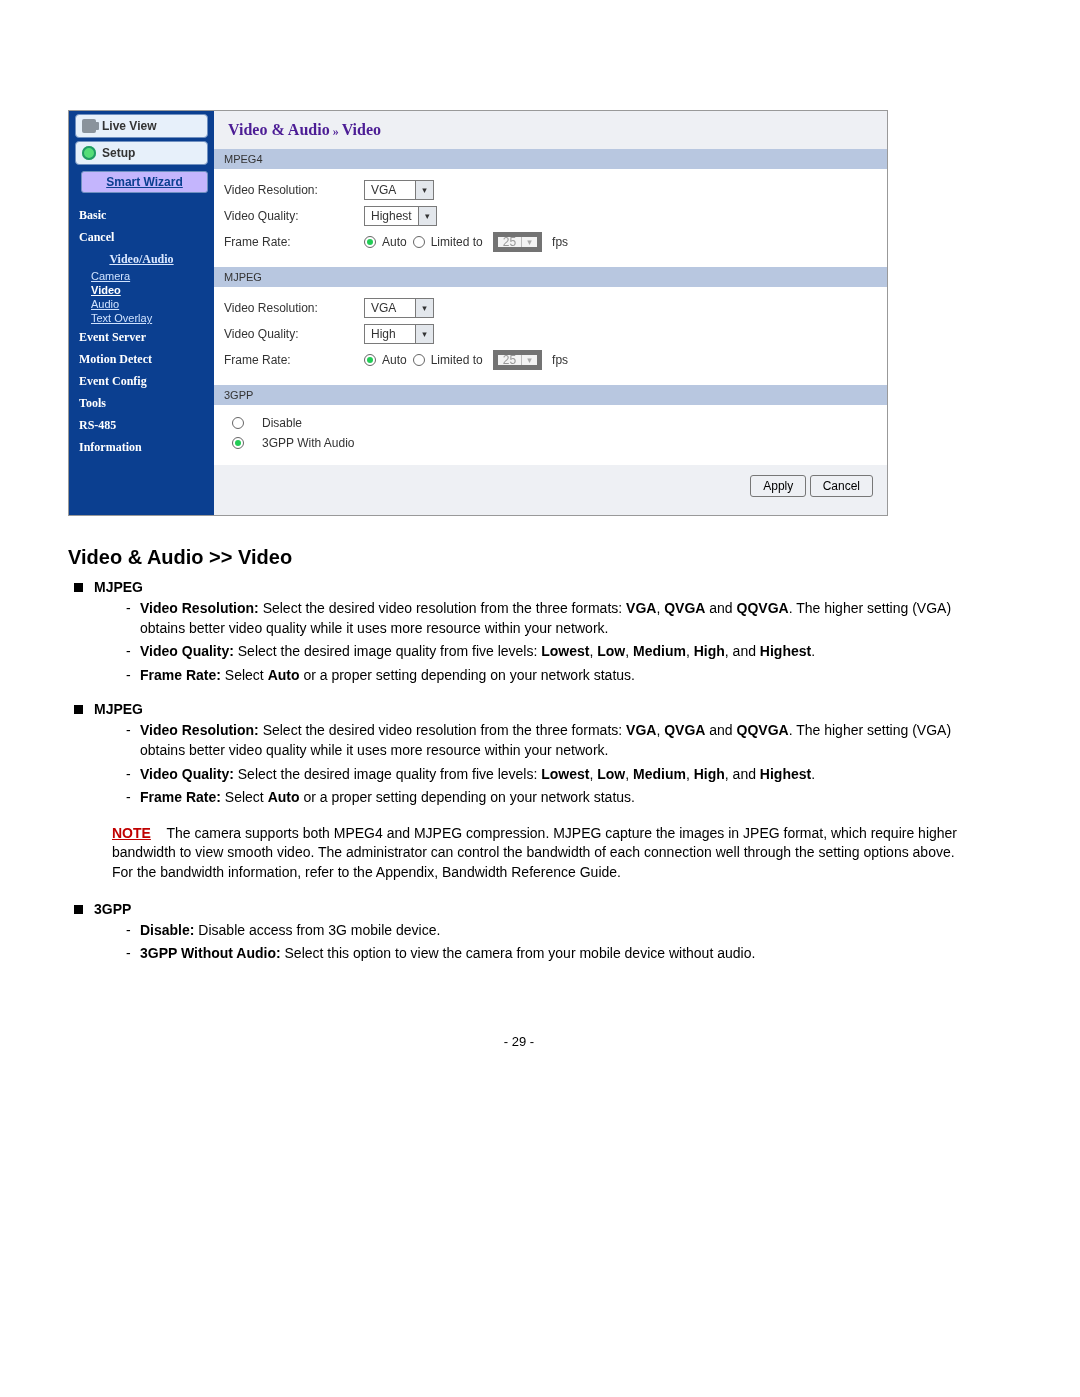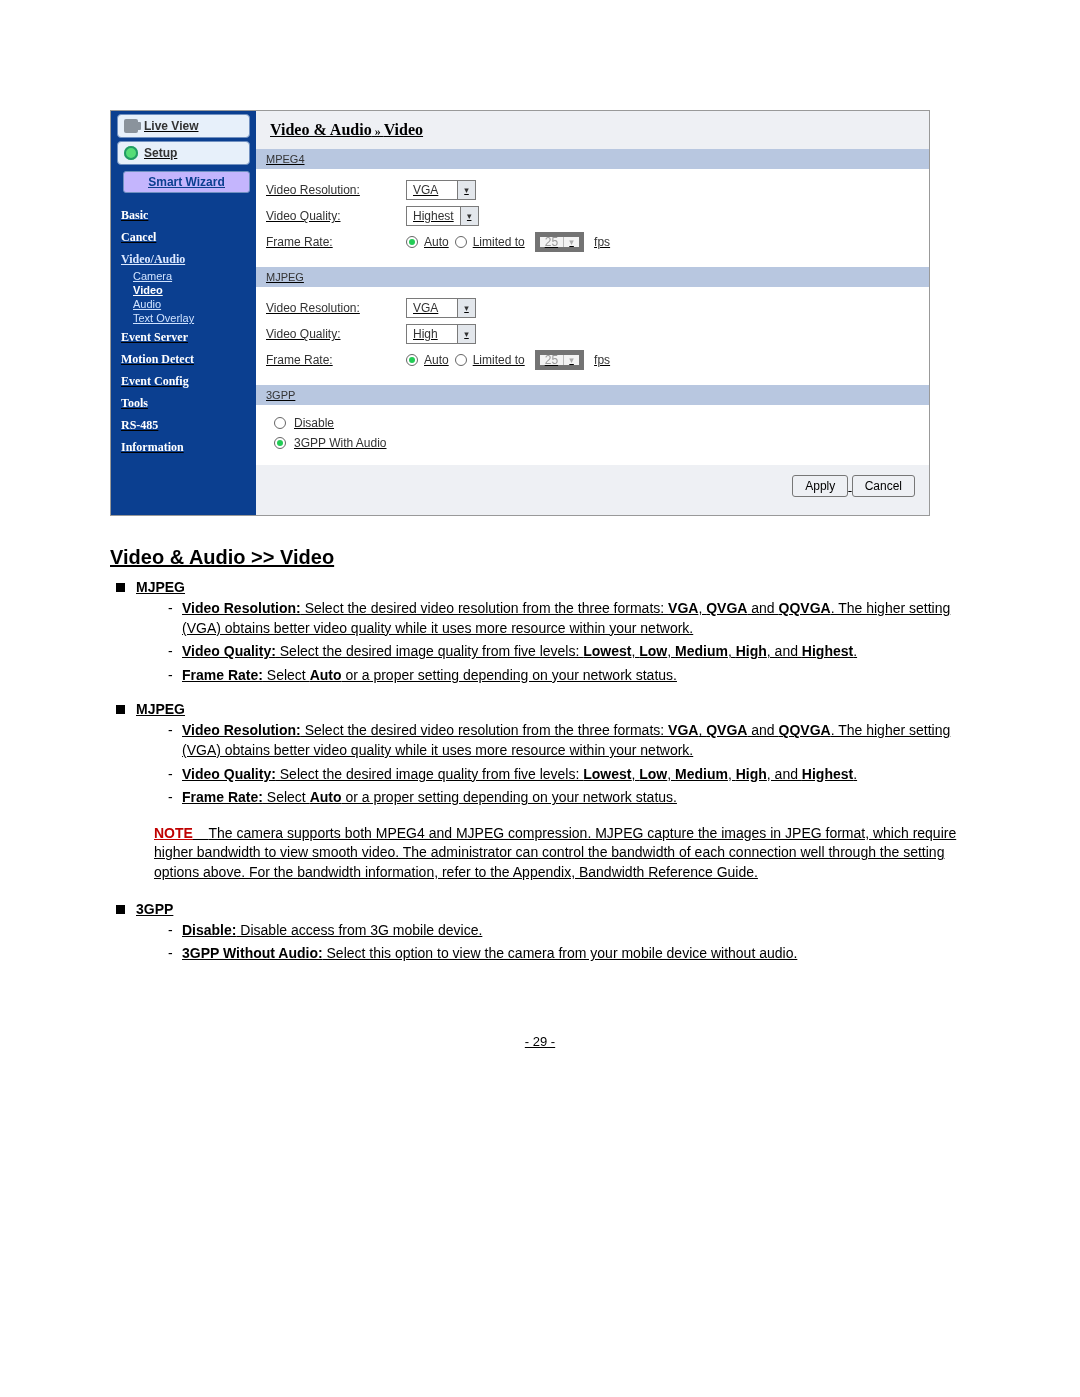--- a/index.html
+++ b/index.html
@@ -5,22 +5,21 @@
   * { box-sizing: border-box; }
   body {
     margin: 0;
     background: #fff;
     font-family: Arial, Helvetica, sans-serif;
     font-size: 14px;
     color: #000;
     width: 1080px;
   }
   .page {
-    padding: 110px 110px 40px 110px;
-    text-decoration: underline;
+    padding: 110px 110px 40px 68px;
   }
   
   .screenshot {
     display: flex;
     border: 1px solid #999;
     margin-bottom: 30px;
     width: 820px;
     font-size: 12px;
   }
   .sidebar {
@@ -59,38 +58,38 @@
     padding:3px 0;
     text-decoration: underline;
   }
   .nav-cat {
     color:#ffffff;
     font-weight:bold;
     font-size:12px;
     padding: 5px 10px 2px 10px;
     font-family: Georgia, 'Times New Roman', serif;
   }
-  .nav-cat.link-like { text-decoration: underline; color:#dbe8ff; }
+  .nav-cat.link-like { text-decoration: underline; color:#dbe8ff;text-align:center; }
   .sub-item {
     display:block;
     color:#cfe2ff;
     font-size:11px;
     text-decoration: underline;
     padding: 1px 0 1px 22px;
   }
   .sub-item.active { color:#fff; font-weight:bold; }
   .main {
     flex:1;
     background:#eef0f4;
     padding: 0 0 18px 0;
   }
   .content-title {
     font-family: Georgia, 'Times New Roman', serif;
     font-weight:bold;
-    color:#000000;
+    color:#4c1d95;
     font-size:16px;
     padding:10px 14px;
   }
   .content-title .sep { font-size:12px; vertical-align:middle; }
   .section-head {
     background:#b8c7e0;
     color:#333;
     font-size:11px;
     padding:4px 10px;
   }
@@ -128,21 +127,21 @@
     display:inline-flex;align-items:center;justify-content:center;background:#fff;
   }
   .radio.checked::after{content:"";width:6px;height:6px;background:#2c5;border-radius:50%;}
   .fps-box {
     display:inline-flex;align-items:center;
     border:5px solid #737373;background:#f3f3f3;color:#999;
     height:20px;margin:0 4px;
   }
   .fps-box .sel-val{padding:0 5px;min-width:22px;}
   .fps-box .sel-arrow{width:16px;height:100%;border-left:1px solid #bbb;display:flex;align-items:center;justify-content:center;font-size:9px;color:#aaa;}
-  .radio-line { display:flex; align-items:center; gap:8px; padding:3px 0 3px 8px; font-size:12px; color:#333; }
+  .radio-line { display:flex; align-items:center; gap:18px; padding:3px 0 3px 8px; font-size:12px; color:#333; }
   .btn-bar { text-align:right; padding:10px 14px 0 0; }
   .ui-btn {
     display:inline-block;
     background:#eef0f4;
     border:1px solid #777;
     border-radius:3px;
     padding:3px 12px;
     font-size:12px;
   }
   

